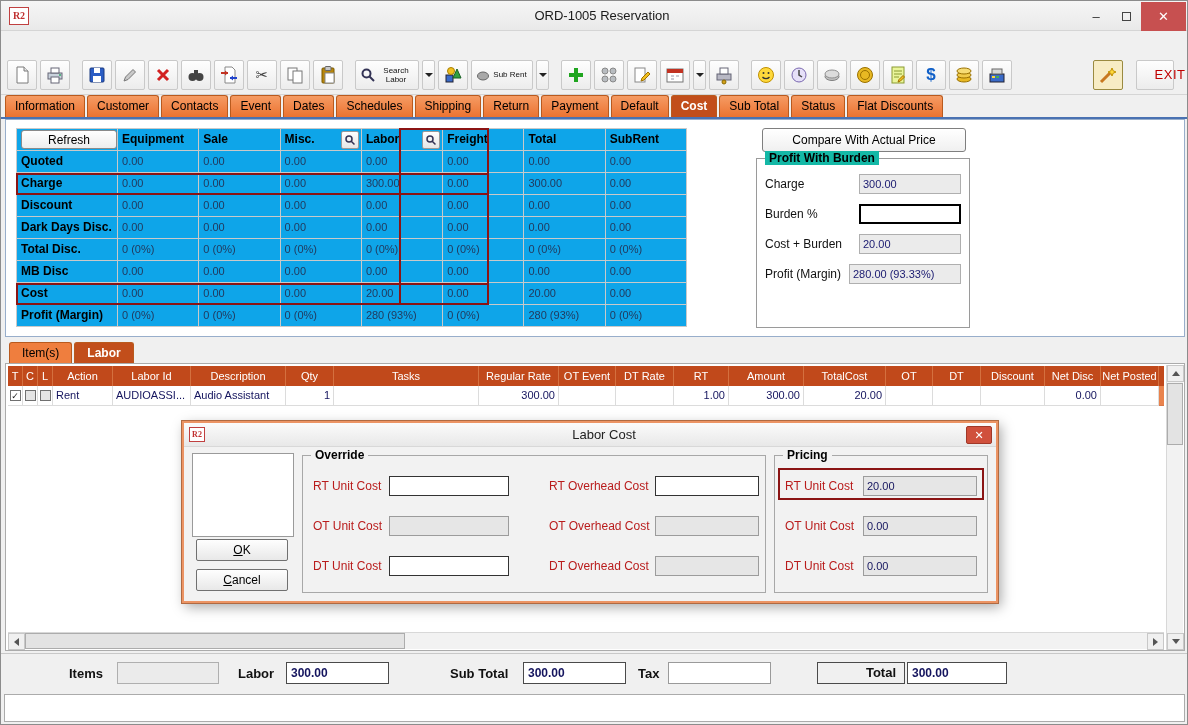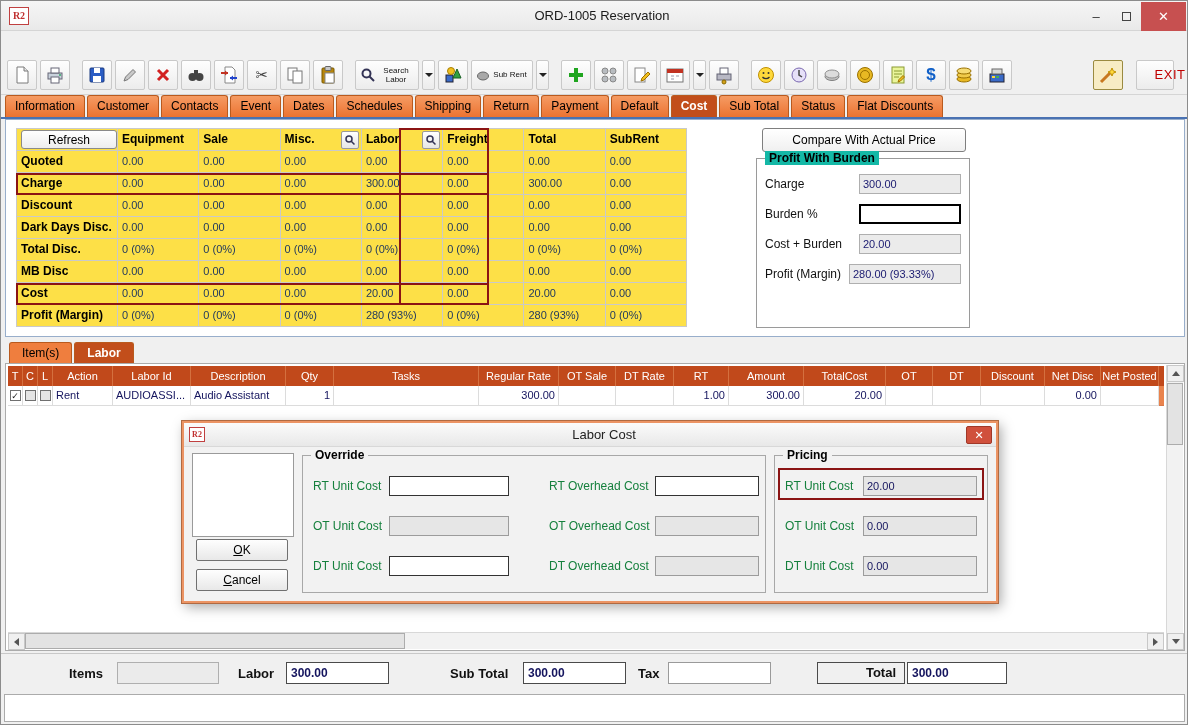--- a/index.html
+++ b/index.html
@@ -36,21 +36,21 @@
   .exitbtn { width:38px; margin-left:10px; margin-right:13px; }
   .exit-text { color:#C00000; font-weight:normal; font-size:13px; letter-spacing:.5px;margin-left:30px; }
 
   
   .tabstrip { position:absolute; top:94px; left:0; right:0; height:24px; display:flex; align-items:flex-end; padding-left:4px; gap:2px; border-bottom:2px solid #4A72B2; background:#F0F0F0; }
   .tab { padding:3px 9px 2px; font-size:12px; background:linear-gradient(#F59B63,#EC7331); border:1px solid #B95A1E; border-bottom:none; border-radius:3px 3px 0 0; color:#000; flex:none; height:22px; cursor:default; }
   .tab.active { background:#C24E1B; color:#FFF; font-weight:bold; }
 
   
   .cost-panel { position:absolute; left:4px; top:118px; width:1180px; height:218px; background:#FFF; border:1px solid #98AECB; }
-  .cgrid { position:absolute; left:10px; top:8px; width:671px; border-left:1px solid #C9C9C9; border-top:1px solid #C9C9C9; background:#fde047; }
+  .cgrid { position:absolute; left:10px; top:8px; width:671px; border-left:1px solid #C9C9C9; border-top:1px solid #C9C9C9; background:#0ea5e9; }
   .cg-row { display:flex; }
   .cg-cell { border-right:1px solid #C9C9C9; border-bottom:1px solid #C9C9C9; height:22px; line-height:21px; overflow:hidden; white-space:nowrap; }
   .cg-cell.lbl { width:112px; font-weight:bold; font-size:12px; padding-left:4px; color:#000; }
   .cg-cell.val { width:90px; font-size:11px; padding-left:4px; color:#223A5E; }
   .cg-cell.hdr { width:90px; font-weight:bold; font-size:12px; padding-left:4px; color:#000; display:flex; align-items:center; }
   .cg-cell.hdr span { flex:none; }
   .refresh-cell { padding:0; display:flex; align-items:center; justify-content:center; }
   .btn-refresh { width:96px; height:19px; background:linear-gradient(#FFF,#EDEDED); border:1px solid #8A8A8A; border-radius:3px; font-size:12px; font-family:inherit; }
   .magbtn { margin-left:auto; margin-right:2px; width:18px; height:18px; border:1px solid #9A9A9A; background:linear-gradient(#FFF,#E6E6E6); border-radius:2px; display:flex; align-items:center; justify-content:center; padding:0; }
   .hl { position:absolute; border:2px solid #8B1414; pointer-events:none; z-index:5; }
@@ -112,21 +112,21 @@
   .dlg-text { text-align:center; line-height:24px; font-size:13px; color:#222;margin-left:28px; }
   .dlg-close { position:absolute; right:4px; top:3px; width:26px; height:18px; background:#D0503C; color:#FFF; font-size:11px; line-height:16px; text-align:center; border:1px solid #A03828; border-radius:2px; padding:0; }
   .dlg-body { position:relative; height:153px; }
   .listbox { position:absolute; left:8px; top:6px; width:102px; height:84px; background:#FFF; border:1px solid #9A9A9A; }
   .dbtn { position:absolute; left:12px; width:92px; height:22px; background:linear-gradient(#FEFEFE,#E8E8E8); border:1px solid #707070; border-radius:2px; font-size:12px; font-family:inherit; text-align:center; }
   .dbtn.ok { top:92px; } .dbtn.cancel { top:122px; }
   .fset { position:absolute; border:1px solid #A8A8A8; }
   .fset-ov { left:118px; top:8px; width:464px; height:138px; }
   .fset-pr { left:590px; top:8px; width:214px; height:138px; }
   .legend { position:absolute; top:-8px; left:8px; background:#F2F2F2; padding:0 4px; font-size:12px; font-weight:bold; }
-  .flabel { position:absolute; font-size:12px; color:#15803d; line-height:20px; white-space:nowrap; }
+  .flabel { position:absolute; font-size:12px; color:#b91c1c; line-height:20px; white-space:nowrap; }
   .finp { position:absolute; height:20px; font-size:11px; color:#14145E; padding:0 3px; font-family:inherit; line-height:18px; overflow:hidden; }
   .finp.on { background:#FFF; border:1px solid #333; }
   .finp.off { background:#E6E6E6; border:1px solid #9C9C9C; }
   .pr-hl { position:absolute; left:3px; top:12px; width:206px; height:32px; border:2px solid #8B1414; pointer-events:none; }
 </style>
 </head>
 <body>
 
 <div class="window">
 
@@ -510,21 +510,21 @@
     <div class="irow-h">
       <div class="ih cw0">T</div>
       <div class="ih cw1">C</div>
       <div class="ih cw2">L</div>
       <div class="ih cw3">Action</div>
       <div class="ih cw4">Labor Id</div>
       <div class="ih cw5">Description</div>
       <div class="ih cw6">Qty</div>
       <div class="ih cw7">Tasks</div>
       <div class="ih cw8">Regular Rate</div>
-      <div class="ih cw9">OT Sale</div>
+      <div class="ih cw9">OT Event</div>
       <div class="ih cw10">DT Rate</div>
       <div class="ih cw11">RT</div>
       <div class="ih cw12">Amount</div>
       <div class="ih cw13">TotalCost</div>
       <div class="ih cw14">OT</div>
       <div class="ih cw15">DT</div>
       <div class="ih cw16">Discount</div>
       <div class="ih cw17">Net Disc</div>
       <div class="ih cw18">Net Posted</div>
       <div class="ifill" style="background:#C1491B;border-bottom:none;"></div>

